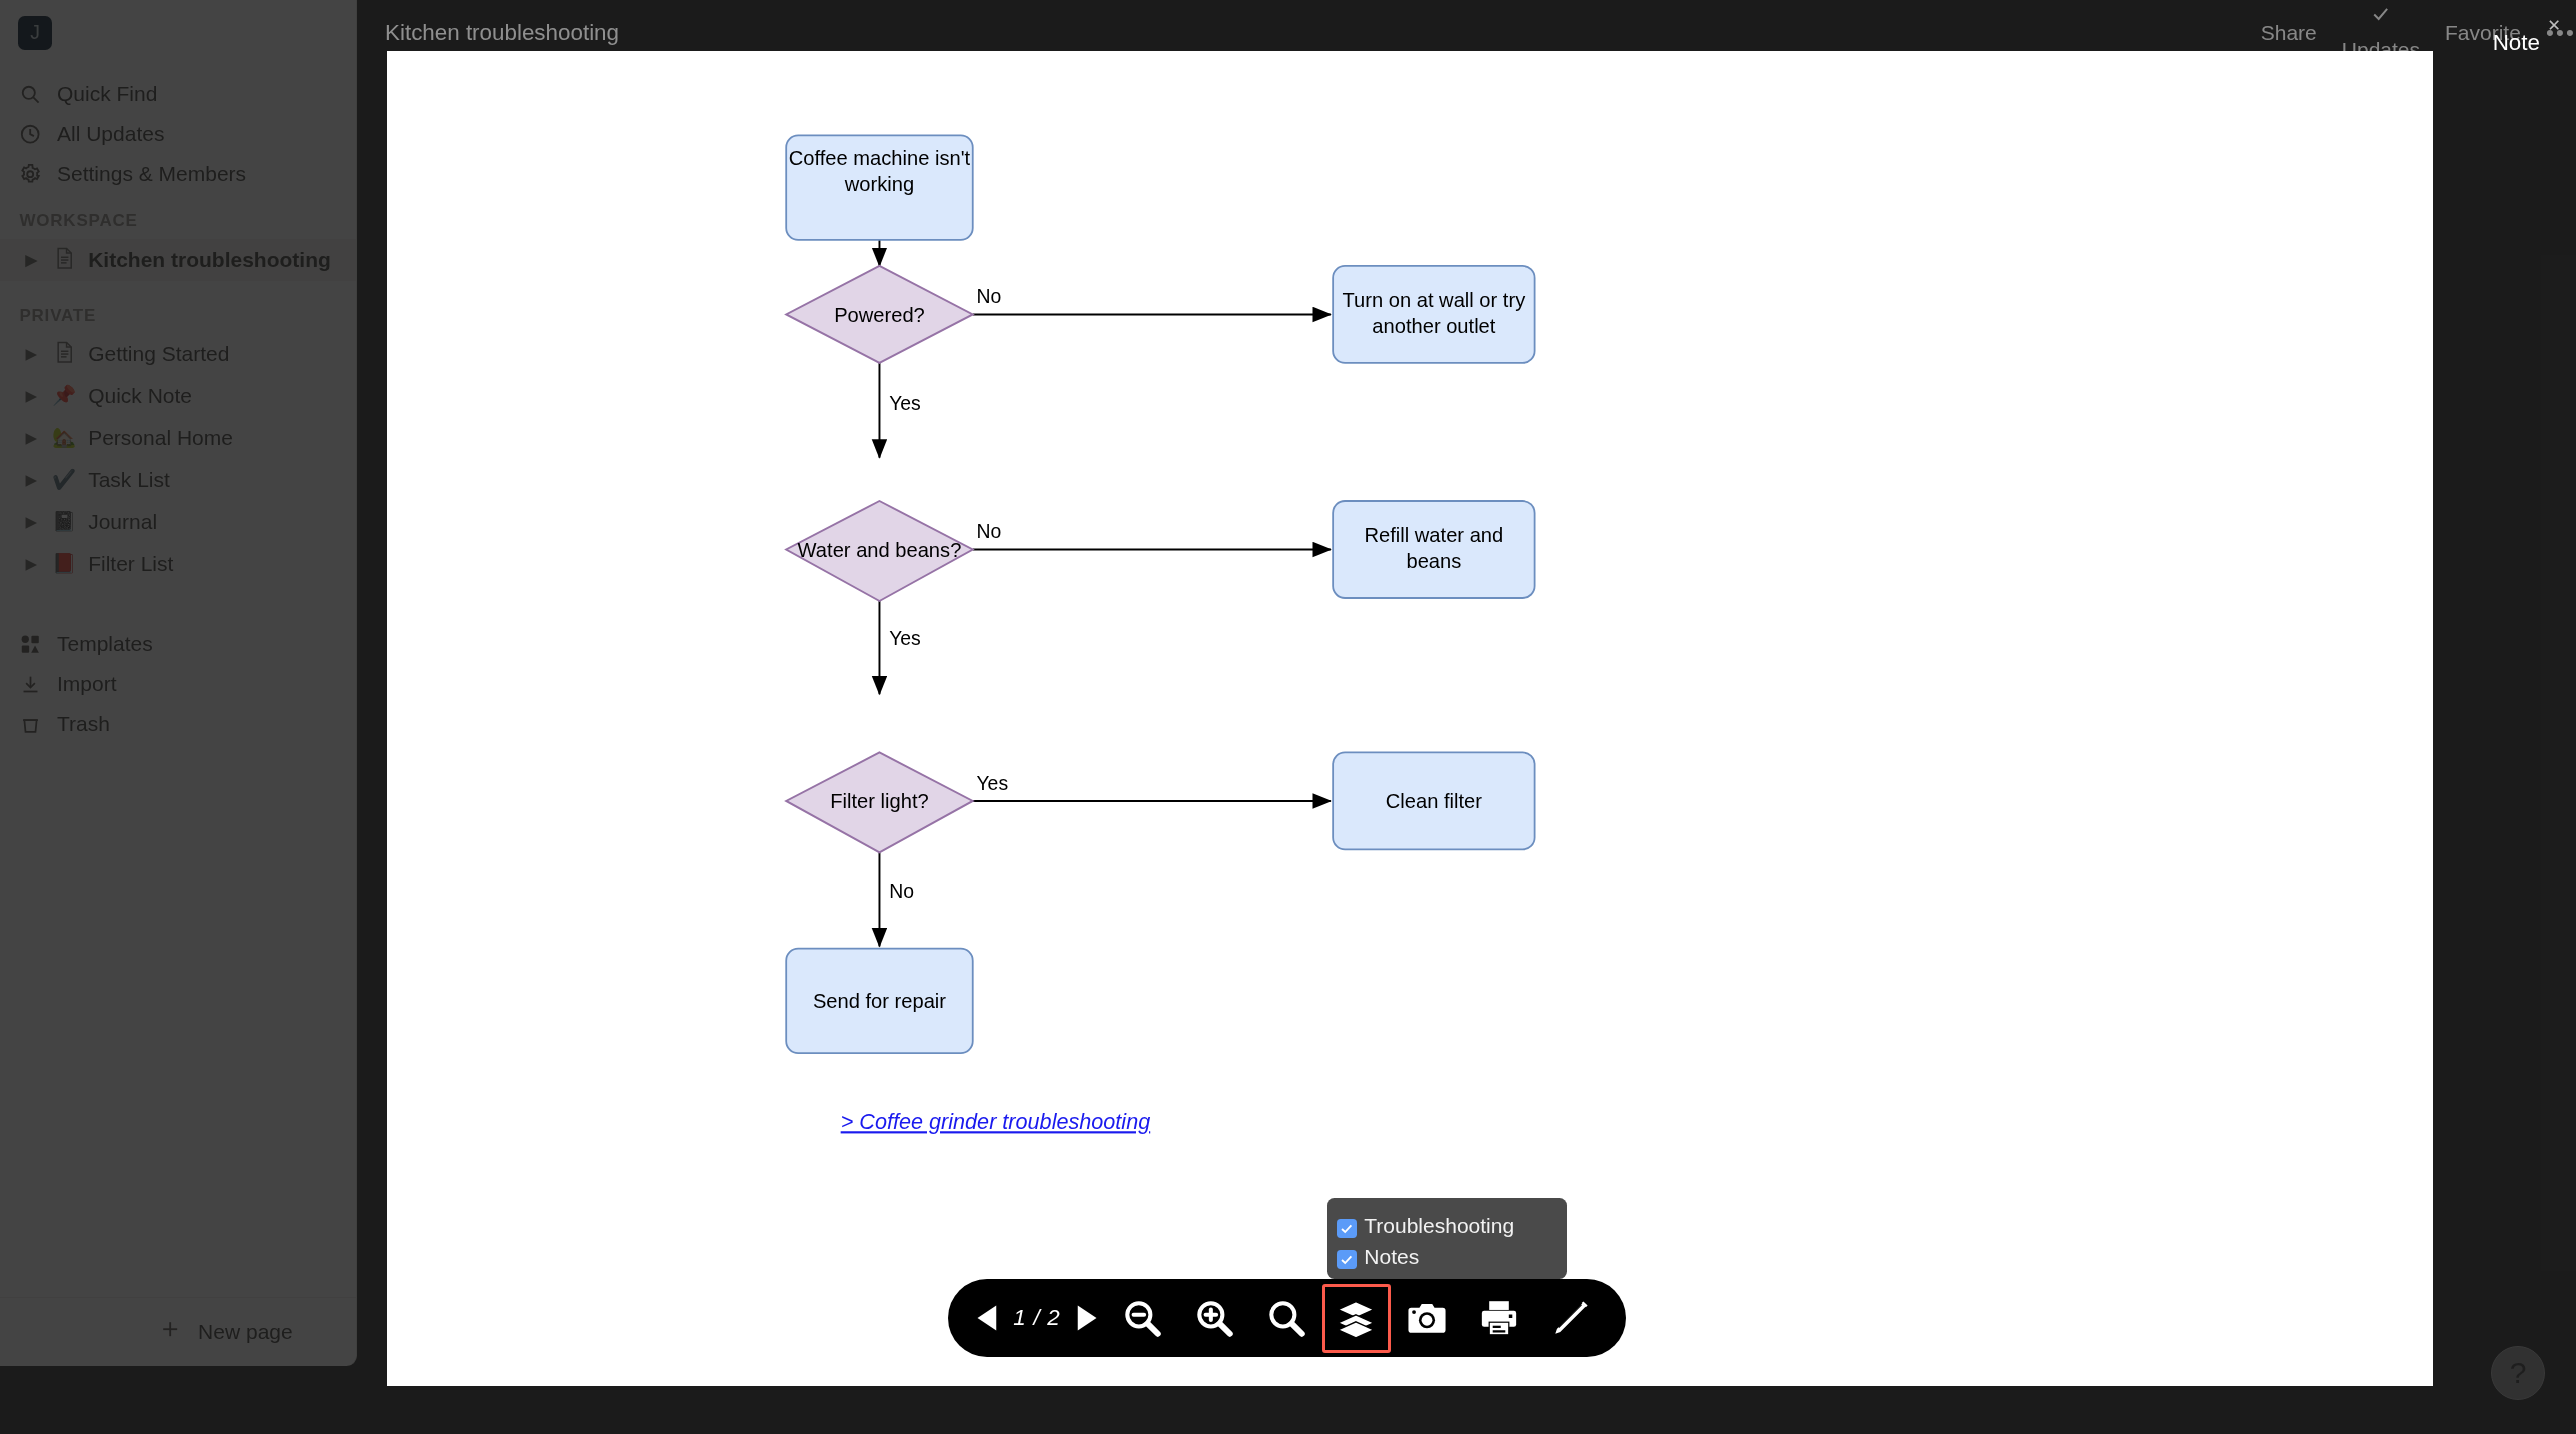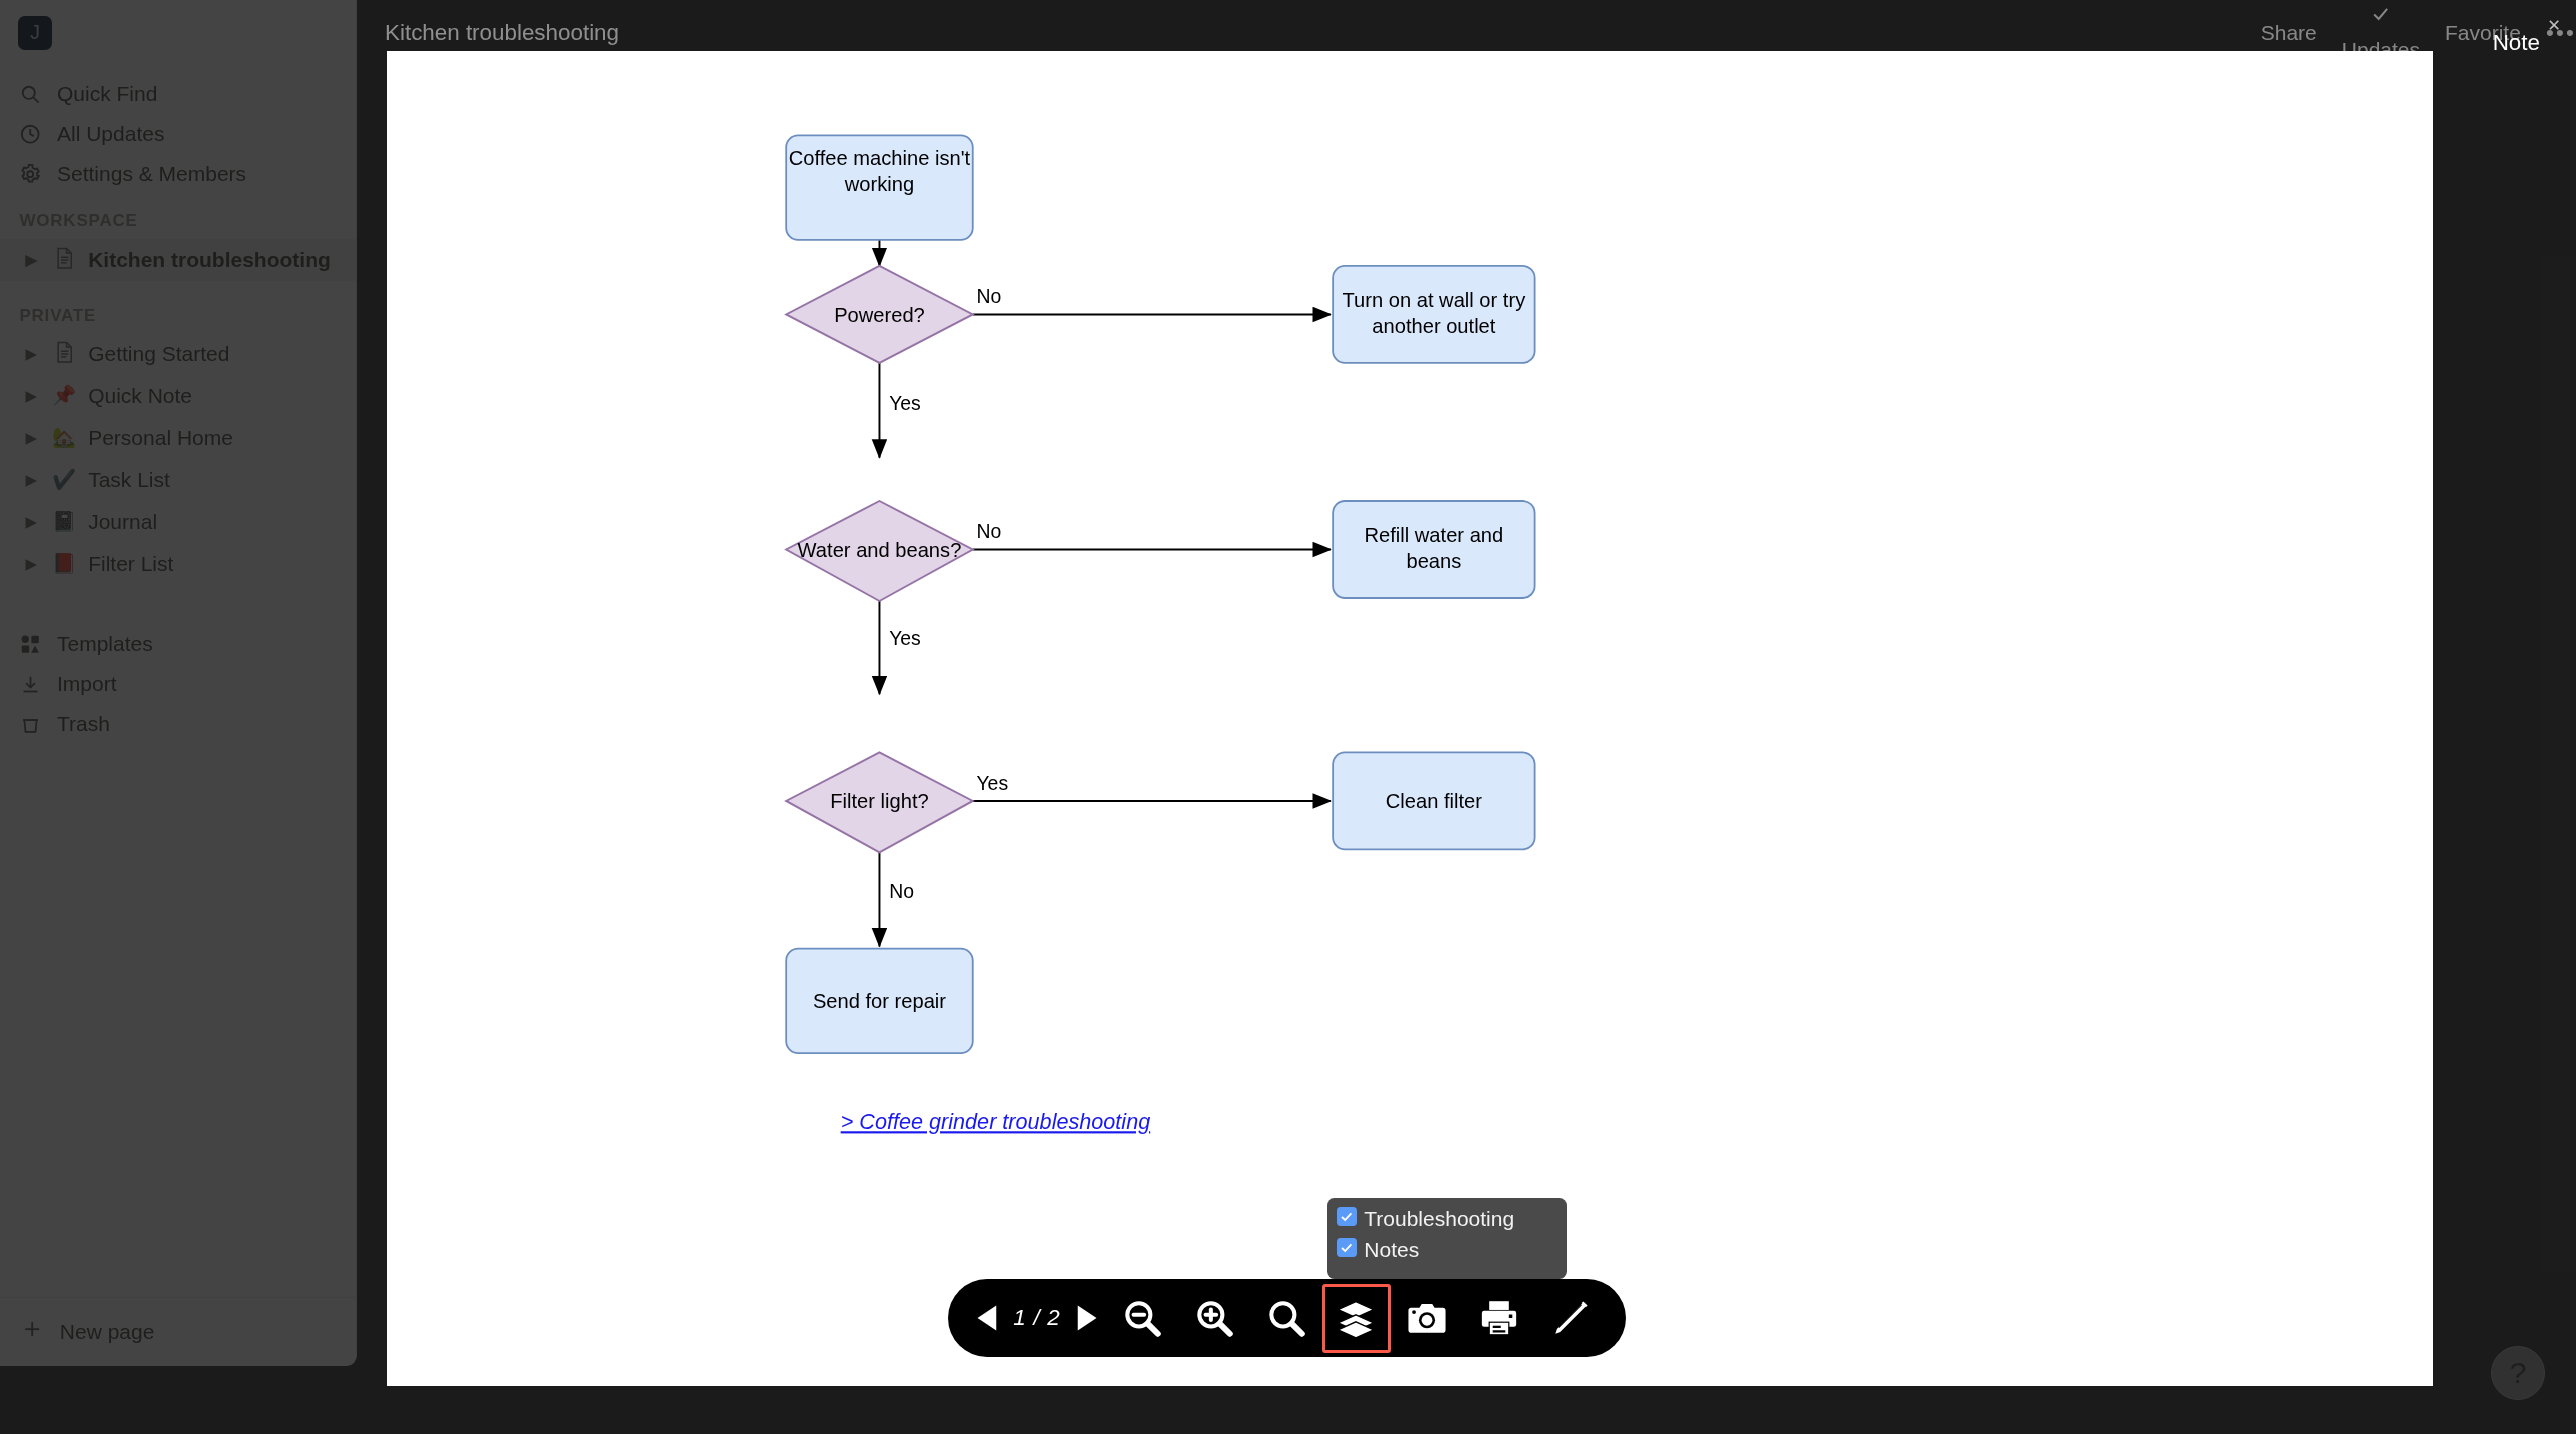--- a/index.html
+++ b/index.html
@@ -51,21 +51,21 @@
     width: 18px; height: 18px; flex: 0 0 18px;
     display: flex; align-items: center; justify-content: center;
     color: #66635f; font-size: 15px;
   }
   .tree-ico { width: 27px; flex: 0 0 27px; font-size: 19.4px; text-align:center; line-height:1; }
   .spacer-lg { height: 31px; }
   .sidebar-bottom {
     position: absolute; left: 0; bottom: 0; width: 431px;
     border-top: 0.7px solid #e9e7e4;
     height: 69px; display: flex; align-items: center;
-    padding-left: 21px; gap: 16.4px; font-size: 21px; color: #3e3c39;
+    padding-left: 21px; gap: 16.4px; font-size: 21px; color: #3e3c39; justify-content: center;
   }
 
   
   #backdrop {
     position: absolute; inset: 0;
     background: rgba(23,23,23,0.80);
     z-index: 5;
   }
 
   
@@ -129,21 +129,21 @@
   .tb-icon svg, .tb-arrow svg { display: block; }
 
   
   #layers-popup {
     position: absolute; left: 1327px; top: 1198px;
     width: 240px; height: 81px;
     background: #4a4a4a; border-radius: 7.5px;
     z-index: 35; padding: 9px 10.4px 0 10.4px;
   }
   .layer-row {
-    display: flex; align-items: flex-start; gap: 7.5px;
+    display: flex; align-items: flex-end; gap: 7.5px;
     height: 31px; color: #f2f2f2; font-size: 21px; white-space: nowrap;
   }
   .lcheck {
     width: 19.4px; height: 19.4px; flex: 0 0 19.4px;
     background: #5b9bf8; border-radius: 3.7px;
     display: flex; align-items: center; justify-content: center;
   }
   .lcheck svg { display: block; }
 
   

